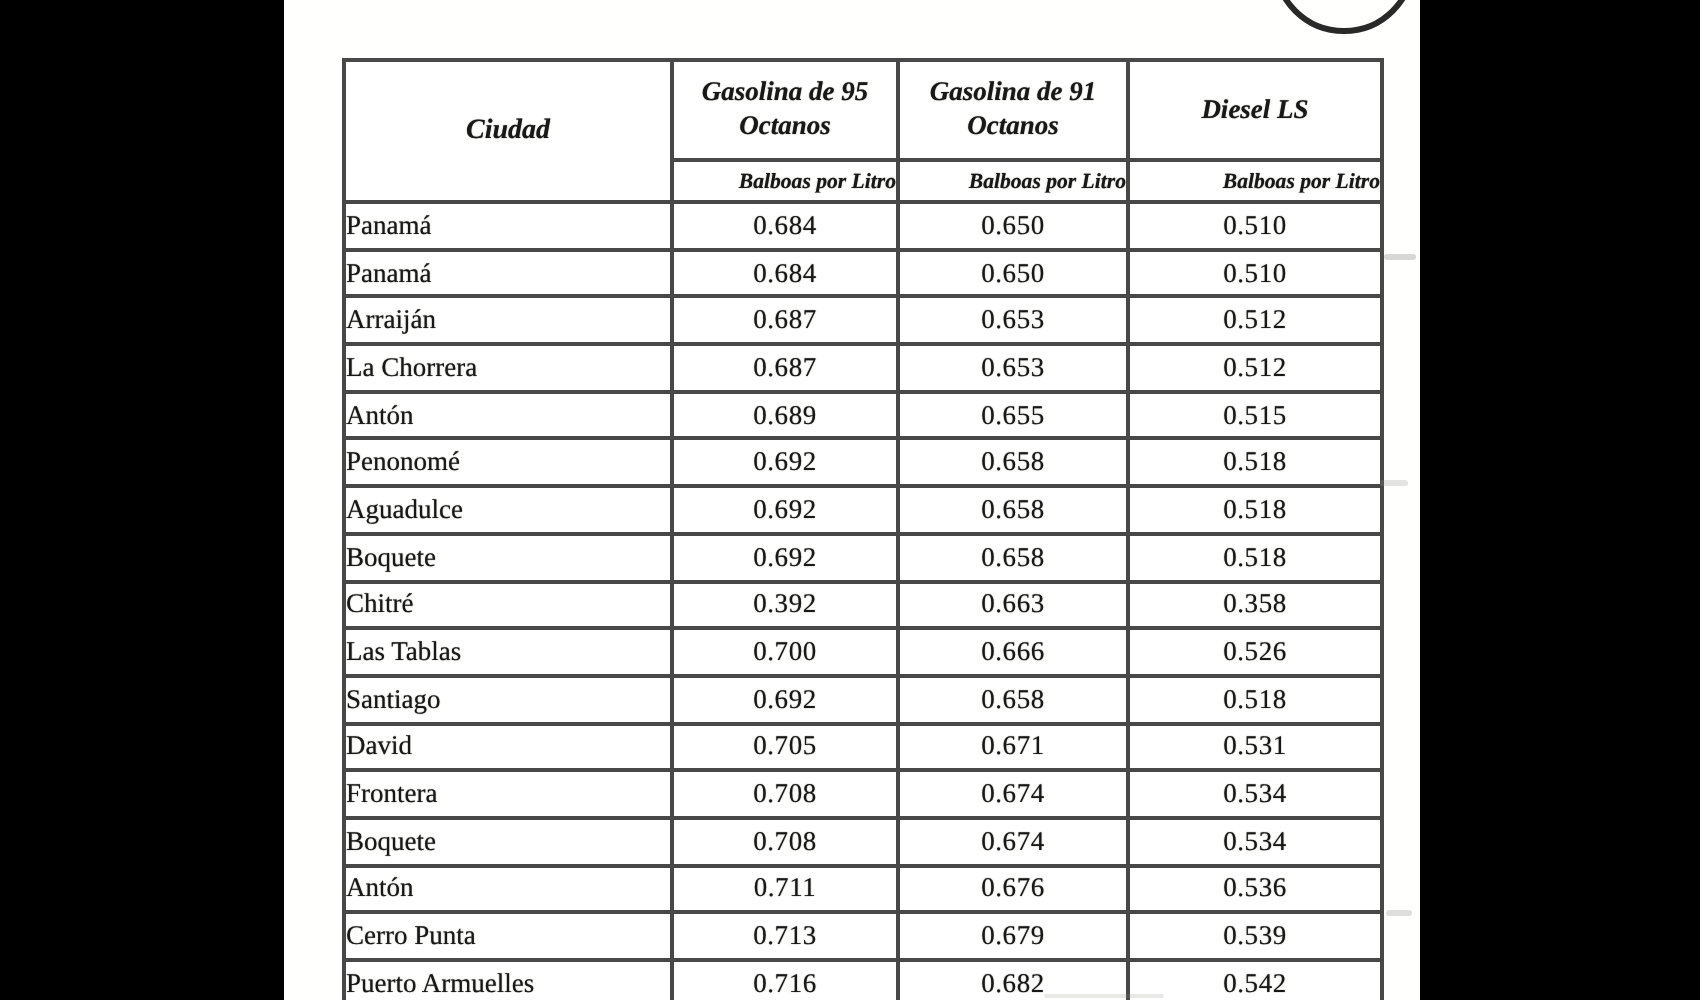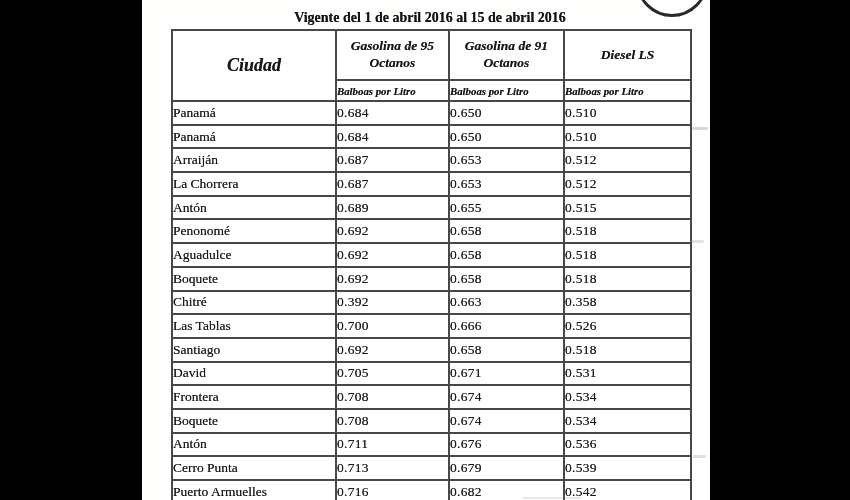--- a/index.html
+++ b/index.html
@@ -56,53 +56,52 @@
   th.main {
     font-style: italic;
     font-weight: bold;
     font-size: 13.5px;
     line-height: 1.25;
     height: 48px;
     text-align: center;
     vertical-align: middle;
     padding: 0 6px;
   }
-  th.ciudad { font-size: 18px; }
+  th.ciudad { font-size: 14px; }
   th.sub {
     font-style: italic;
     font-weight: bold;
     font-size: 10.8px;
     height: 19px;
-    text-align: left;
+    text-align: right;
     vertical-align: middle;
     border-bottom: 3px solid #333;
     margin-top: 23px;
   }
   td { height: 21.7px; font-size: 13.5px; vertical-align: middle; }
   td.city { text-align: left; padding-left: 7px; margin-left: 16px; }
-  td.val  { text-align: left; letter-spacing: 0.3px; margin-left: 28px; }
+  td.val  { text-align: center; letter-spacing: 0.3px; margin-left: 28px; }
   .smudge {
     position: absolute;
     background: #8a8a8a;
     opacity: 0.35;
     border-radius: 2px;
   }
   .sm1 { left: 550px; top: 127px; width: 16px; height: 3px; }
   .sm2 { left: 548px; top: 240px; width: 14px; height: 3px; opacity: 0.25; }
   .sm3 { left: 551px; top: 455px; width: 13px; height: 3px; opacity: 0.28; }
   .sm4 { left: 380px; top: 497px; width: 60px; height: 2px; opacity: 0.2; }
 </style>
 </head>
 <body>
 
 <div class="page">
 
   <div class="stamp"></div>
 
-  <div class="doc-title">Vigente del 1 de abril 2016 al 15 de abril 2016</div>
 
   <table class="fuel">
     <colgroup>
       <col style="width:164px">
       <col style="width:113px">
       <col style="width:115px">
       <col style="width:127px">
     </colgroup>
     <thead>
       <tr>

